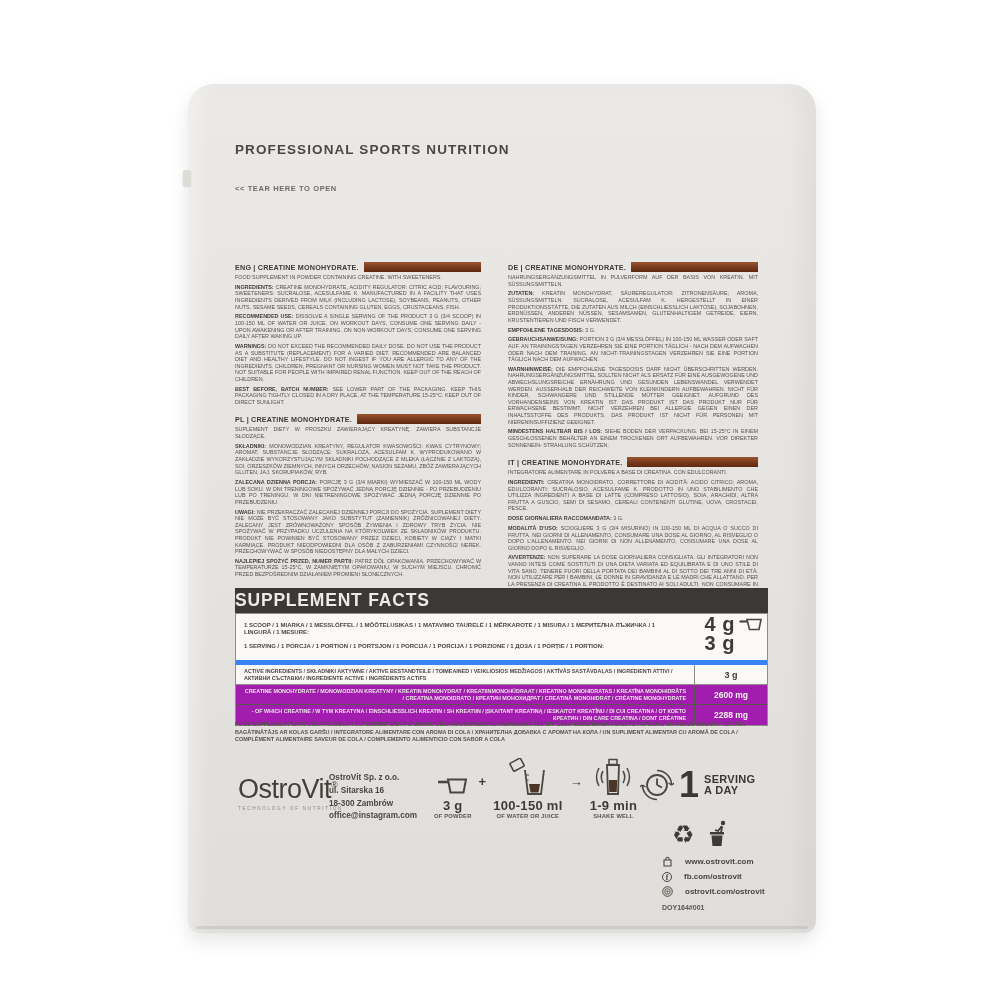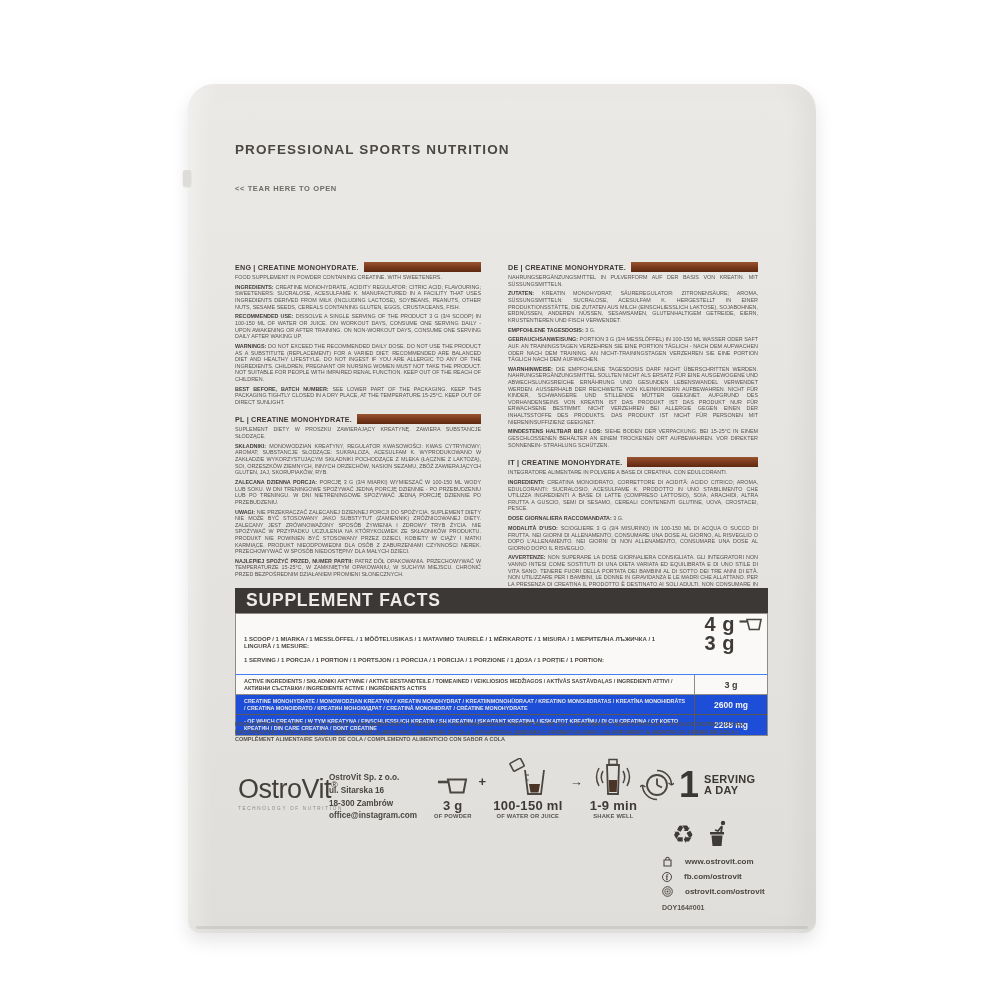--- a/index.html
+++ b/index.html
@@ -18,32 +18,32 @@
   .col-left{left:47px;width:246px;}
   .col-right{left:320px;width:250px;}
   .sec{margin-bottom:9px;}
   .sec-h{display:flex;align-items:center;margin-bottom:2px;}
   .sec-h .t{font-size:7.2px;font-weight:bold;color:#3e3a37;letter-spacing:0.2px;white-space:nowrap;}
   .sec-h .bar{flex:1;height:10px;margin-left:5px;background:linear-gradient(180deg,#9a5530 0%,#7b3a1e 50%,#5e2910 100%);}
   .tiny{font-size:5.4px;line-height:6.6px;color:#55514d;text-align:justify;margin:0 0 3.2px;}
   .tiny b{color:#413d3a;}
 
   .facts-bar{position:absolute;left:47px;top:504px;width:533px;height:25px;background:#3c3835;color:#edebe9;
-    font-weight:bold;font-size:17.5px;letter-spacing:0.8px;line-height:25px;padding-left:11px;box-sizing:border-box;}
+    font-weight:bold;font-size:17.5px;letter-spacing:0.8px;line-height:25px;box-sizing:border-box;}
   .facts-table{position:absolute;left:47px;top:529px;width:533px;border:1.5px solid #8f8b86;background:#faf9f7;box-sizing:border-box;}
-  .row1{position:relative;padding:22px 8px 3px;border-bottom:1px solid #3b82f6;min-height:33px;}
+  .row1{position:relative;padding:8px 8px 3px;border-bottom:5px solid #3b82f6;min-height:33px;}
   .r1line{font-size:6px;font-weight:bold;color:#4a4642;margin:0 0 7px;padding-right:86px;line-height:7px;}
   .bigvals{position:absolute;right:32px;top:1px;text-align:right;font-weight:800;font-size:20px;color:#3e3a37;line-height:19px;letter-spacing:0.5px;}
   .scoop-tbl{position:absolute;right:3px;top:3px;}
   .rowf{display:flex;align-items:stretch;}
   .rowf .lab{flex:1;padding:3px 8px;font-size:5.4px;font-weight:bold;line-height:6.6px;}
   .rowf .val{width:72px;display:flex;align-items:center;justify-content:center;font-weight:bold;}
   .row-light{border-bottom:1px solid #8f8b86;color:#4a4642;}
   .row-light .val{border-left:1px solid #8f8b86;font-size:9px;color:#3e3a37;}
-  .row-dark{background:#1d4ed8;color:#e9e7e3;}
+  .row-dark{background:#a21caf;color:#e9e7e3;text-align:right;}
   .row-dark .lab{color:#e9e7e3;}
   .row-dark .val{border-left:1px solid #5c574f;font-size:8.5px;color:#f4f2ef;}
   .row-dark + .row-dark{border-top:1px solid #5c574f;}
   .flavour{position:absolute;left:47px;top:637px;width:533px;font-size:5.5px;line-height:7.6px;font-weight:bold;color:#55514d;text-align:left;}
 
   .logo-block{position:absolute;left:50px;top:690px;width:130px;}
   .logo{font-size:27px;color:#43403c;letter-spacing:-0.5px;}
   .logo sup{font-size:9px;}
   .logo-tag{font-size:4.6px;letter-spacing:1.7px;color:#8d8a85;margin-top:1px;}
   .address{position:absolute;left:141px;top:688px;font-size:8.2px;line-height:12.8px;font-weight:bold;color:#4a4642;}

